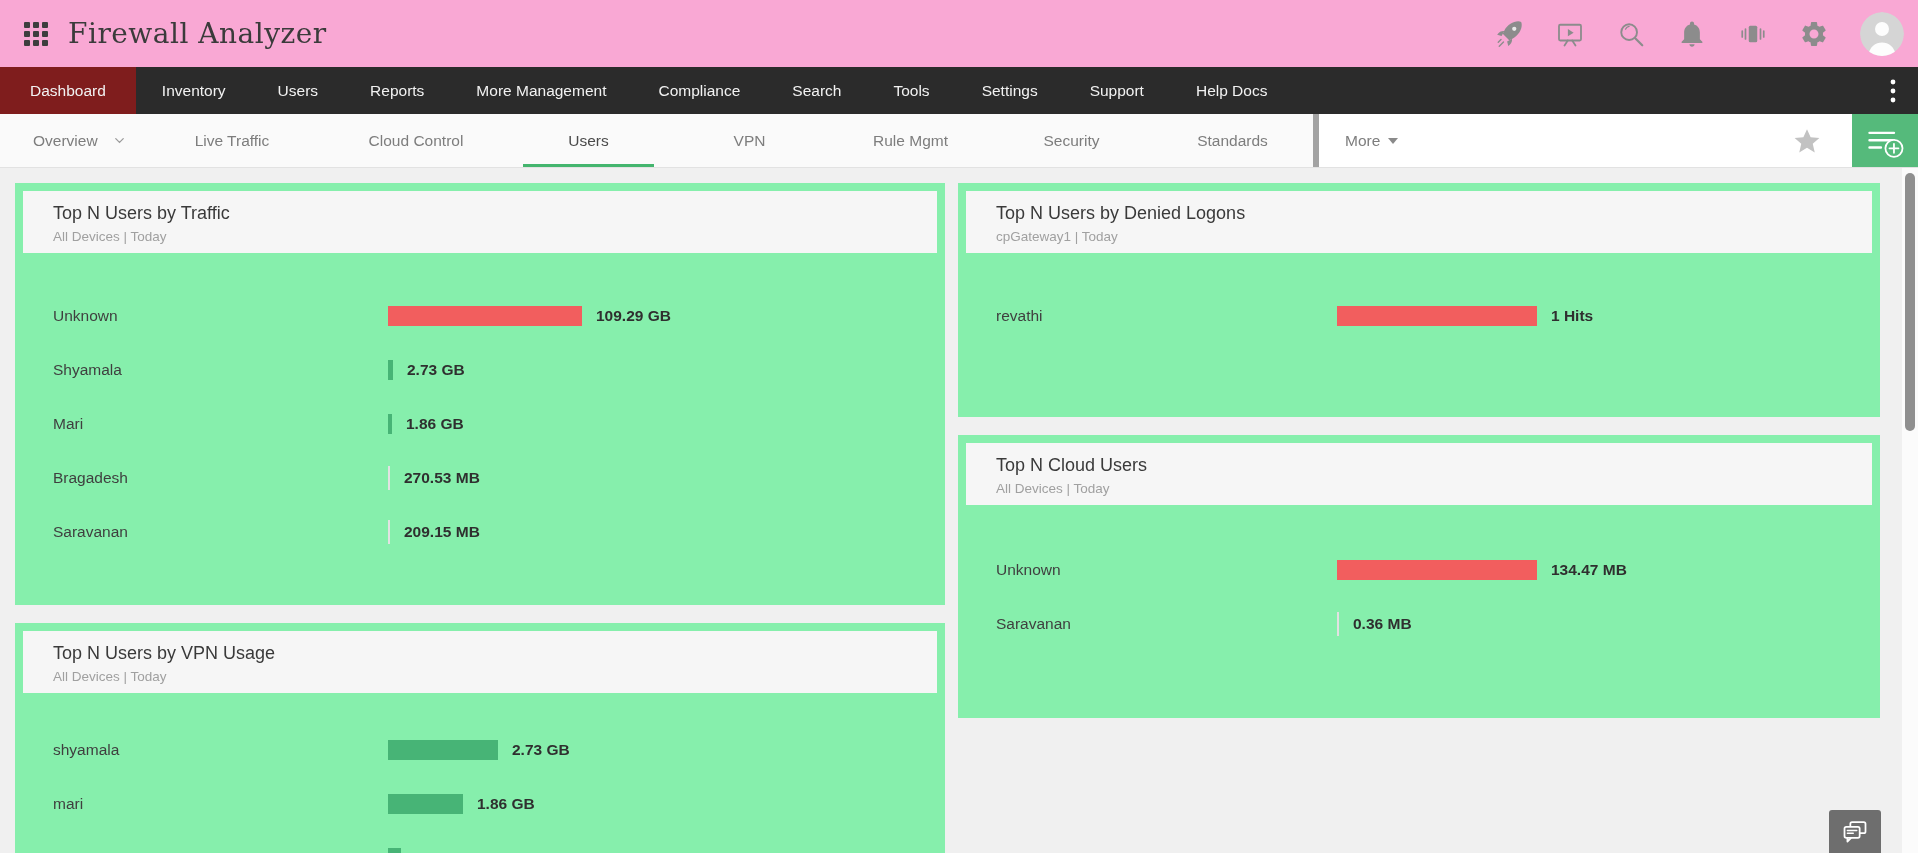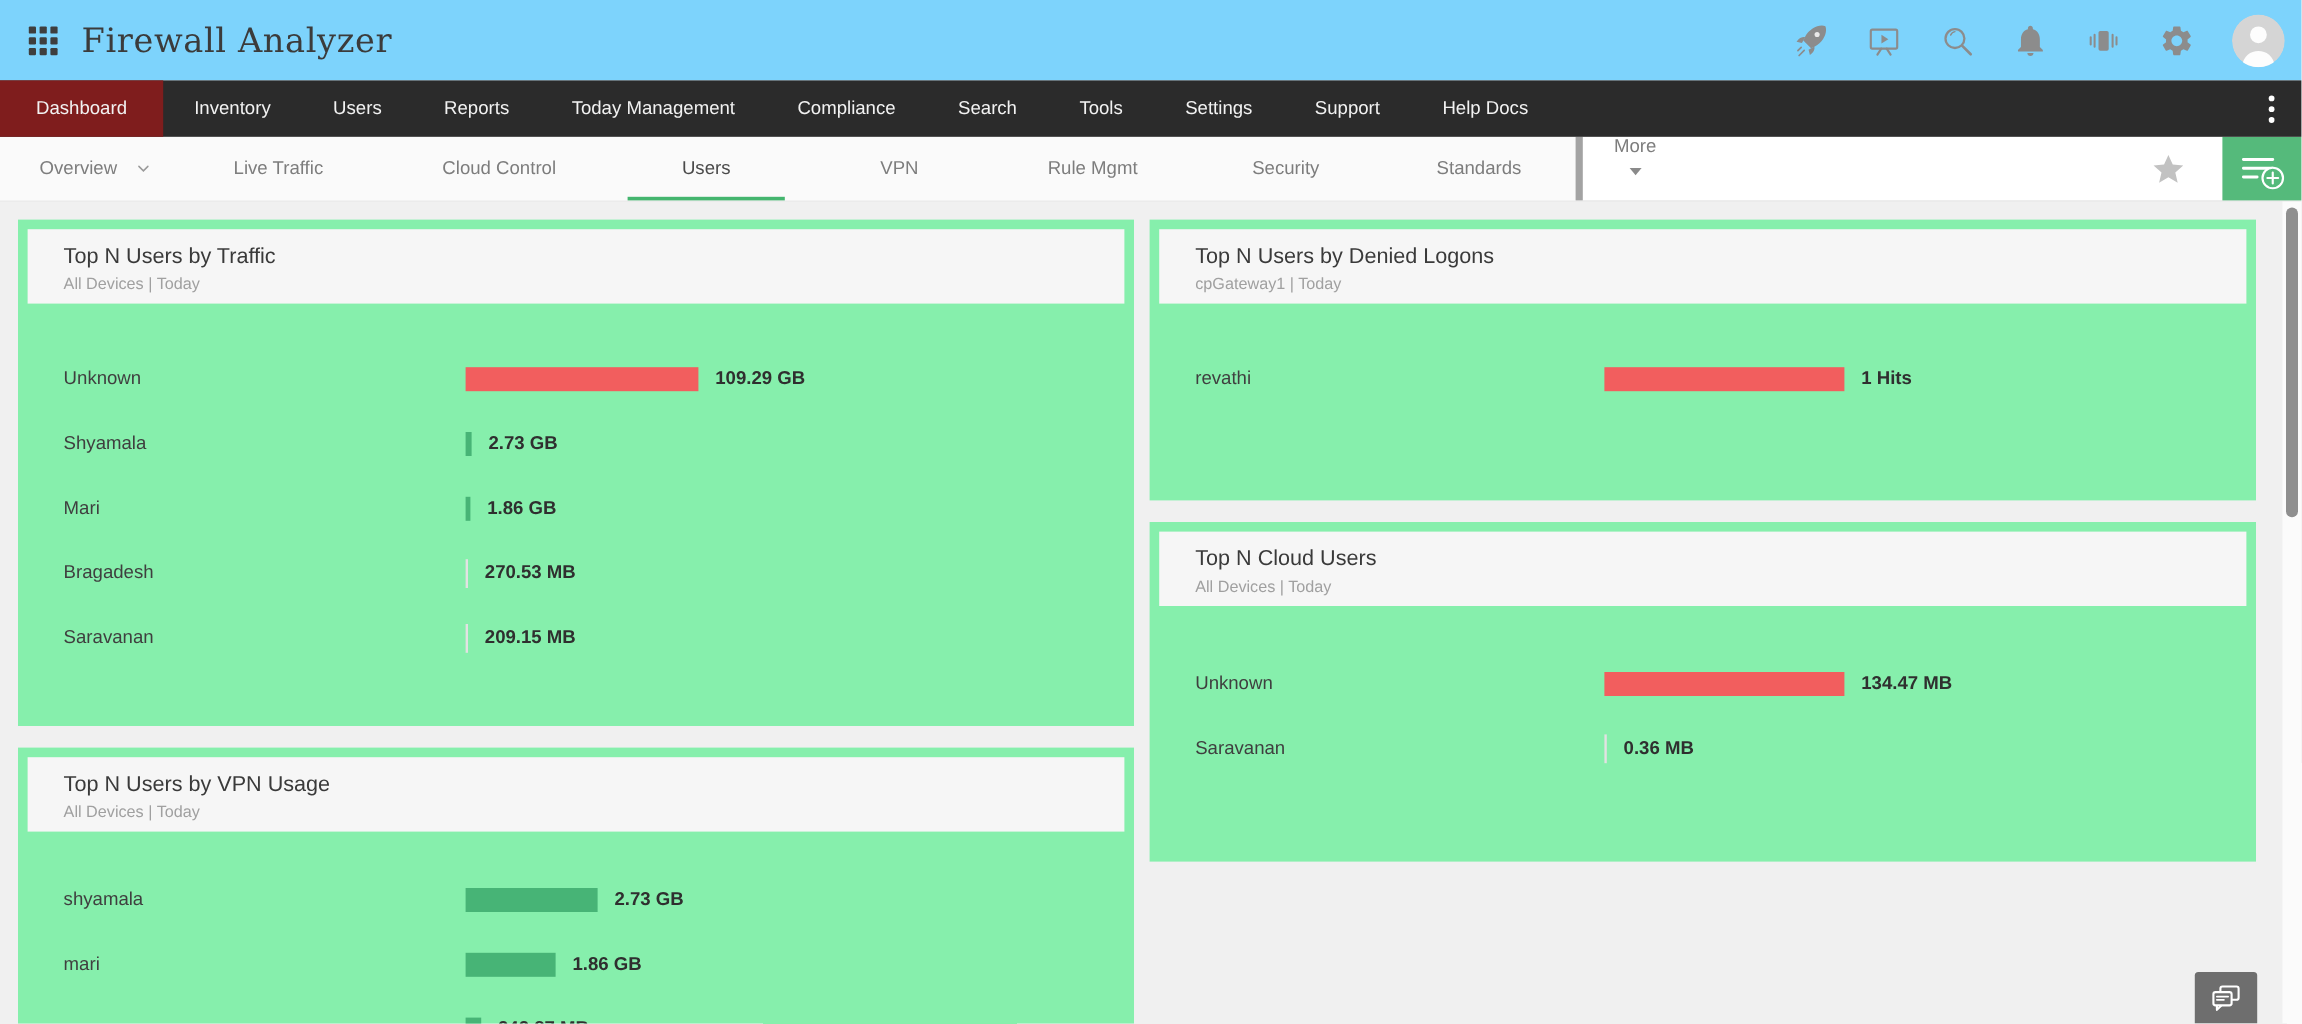--- a/index.html
+++ b/index.html
@@ -1,41 +1,41 @@
 <!DOCTYPE html>
 <html><head>
 <meta charset="utf-8">
 <style>
   * { margin:0; padding:0; box-sizing:border-box; }
   html,body { width:1918px; height:853px; overflow:hidden; }
   body { font-family:"Liberation Sans", sans-serif; background:#f0f0f0; position:relative; }
 
   
-  .app-header { height:67px; background:#7dd3fc; display:flex; align-items:center; padding:0 14px 0 24px; }
+  .app-header { height:67px; background:#f9a8d4; display:flex; align-items:center; padding:0 14px 0 24px; }
   .grid-icon { display:grid; grid-template-columns:repeat(3,6px); grid-template-rows:repeat(3,6px); gap:3px; cursor:pointer; }
   .grid-icon span { background:#3e3e3e; border-radius:1px; }
   .app-title { font-family:"DejaVu Serif", serif; font-size:28px; color:#3b3b3b; margin-left:20px; letter-spacing:.5px; }
   .header-actions { margin-left:auto; display:flex; align-items:center; gap:31px; }
   .hicon { width:30px; height:30px; cursor:pointer; display:block; }
   .hicon * { vector-effect:non-scaling-stroke; }
 
   
   .main-nav { height:47px; background:#2b2b2b; display:flex; align-items:stretch; position:relative; }
   .nav-item { color:#f2f2f2; font-size:15.5px; display:flex; align-items:center; padding:0 26px; cursor:pointer; white-space:nowrap; }
   .nav-item.active { background:#7f1d1d; padding:0 30px; }
   .nav-kebab { position:absolute; right:10px; top:0; height:47px; width:30px; display:flex; align-items:center; justify-content:center; cursor:pointer; }
 
   
   .sub-nav { height:54px; background:#fff; border-bottom:1px solid #e2e2e2; display:flex; align-items:stretch; }
   .tab-strip { display:flex; align-items:stretch; background:#fafafa; border-right:6px solid #a3a3a3; }
   .tab { display:flex; align-items:center; justify-content:center; gap:14px; font-size:15.5px; color:#7d7d7d; cursor:pointer; position:relative; white-space:nowrap; }
   .tab.first { justify-content:flex-start; padding-left:33px; }
   .tab.active { color:#4a4a4a; }
   .tab.active::after { content:""; position:absolute; left:15px; right:15px; bottom:0; height:3px; background:#44b56e; }
-  .tab-more { display:flex; align-items:center; gap:8px; font-size:15.5px; color:#7d7d7d; cursor:pointer; margin-left:26px;flex-direction:column; }
+  .tab-more { display:flex; align-items:center; gap:8px; font-size:15.5px; color:#7d7d7d; cursor:pointer; margin-left:26px; }
   .caret-down { width:0; height:0; border-left:5px solid transparent; border-right:5px solid transparent; border-top:6px solid #8a8a8a; }
   .star-btn { margin-left:auto; align-self:center; width:30px; height:30px; margin-right:30px; cursor:pointer; }
   .add-btn { width:66px; background:#55ba7b; display:flex; align-items:center; justify-content:center; cursor:pointer; }
 
   
   .content { display:flex; padding:15px; gap:13px; align-items:flex-start; }
   .col { display:flex; flex-direction:column; gap:18px; }
   .col-left { width:930px; }
   .col-right { width:922px; }
   .card { background:#86efac; overflow:hidden; }
@@ -117,21 +117,21 @@
     </svg>
   </div>
 </header>
 
 <nav class="main-nav">
   <div id="main-nav-items" style="display:flex">
       <div class="nav-item active">Dashboard</div>
       <div class="nav-item">Inventory</div>
       <div class="nav-item">Users</div>
       <div class="nav-item">Reports</div>
-      <div class="nav-item">Today Management</div>
+      <div class="nav-item">More Management</div>
       <div class="nav-item">Compliance</div>
       <div class="nav-item">Search</div>
       <div class="nav-item">Tools</div>
       <div class="nav-item">Settings</div>
       <div class="nav-item">Support</div>
       <div class="nav-item">Help Docs</div>
     </div>
   <div class="nav-kebab">
     <svg width="6" height="26" viewBox="0 0 6 26">
       <circle cx="3" cy="4" r="2.4" fill="#fff"></circle>

